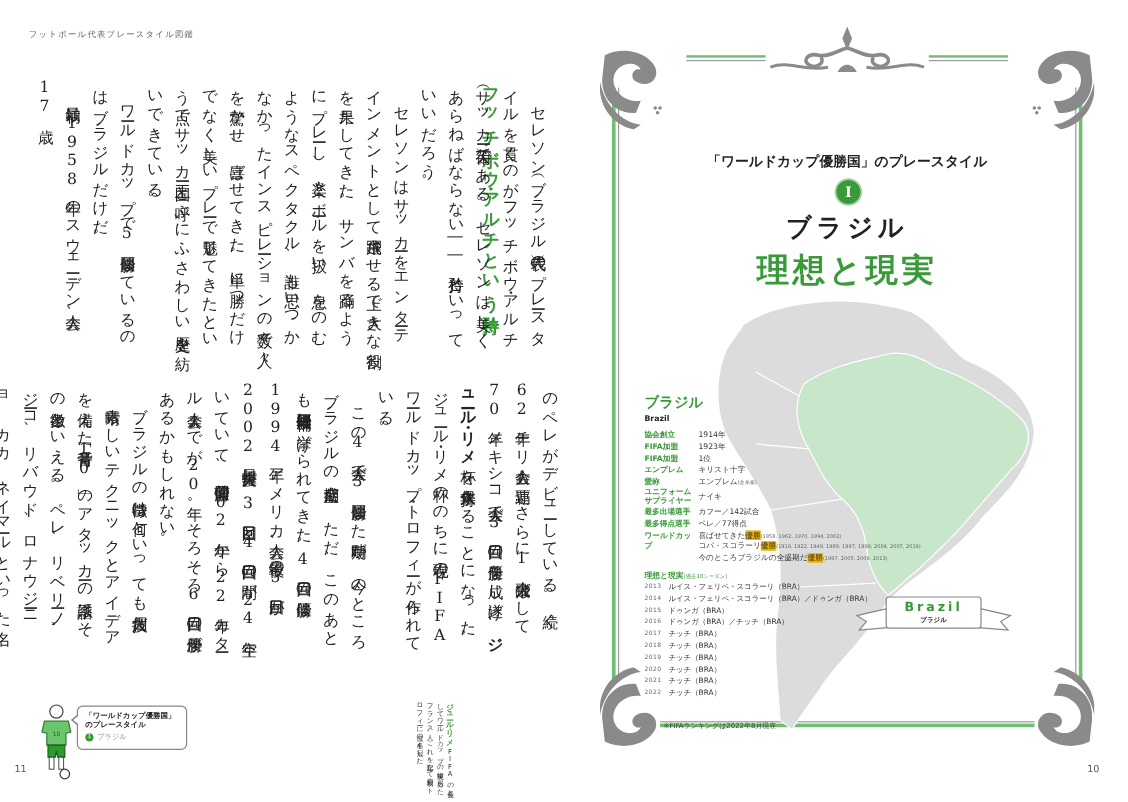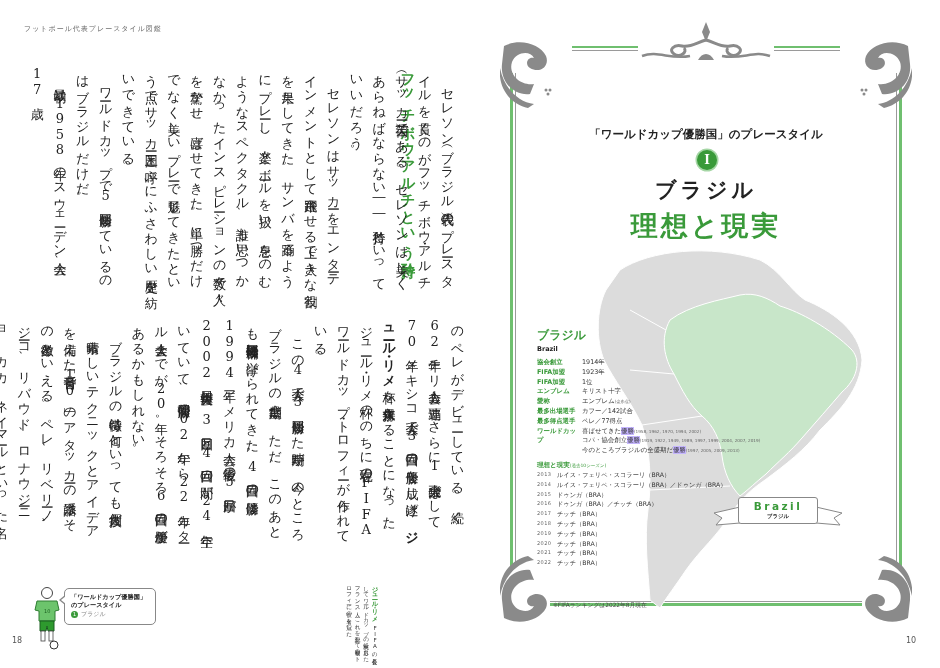--- a/index.html
+++ b/index.html
@@ -51,21 +51,21 @@
   .main-title { position: absolute; left: 506px; width: 400px; top: 208px; text-align: center; font-family: "DejaVu Sans", sans-serif; font-weight: bold; color: #3a9a3a; font-size: 27px; line-height: 36px; letter-spacing: 3px; }
 
   .profile { position: absolute; left: 537px; top: 327px; font-family: "DejaVu Sans", sans-serif; }
   .profile .p-name { font-size: 12px; font-weight: bold; color: #3a9a3a; }
   .profile .p-en { font-size: 6.5px; font-weight: bold; color: #222; margin-top: 1px; }
   .profile table { border-collapse: collapse; margin-top: 5px; }
   .profile td { font-size: 6.4px; line-height: 9.8px; vertical-align: top; padding: 0; }
   .profile td.k { color: #3a9a3a; width: 45px; font-weight: bold; margin-top: 24px; }
   .profile td.v { color: #333; white-space: nowrap; margin-top: 40px; }
   .profile .small { font-size: 4.2px; color: #666; }
-  .profile .hl { background: #c4b5fd; }
+  .profile .hl { background: #eab308; }
   .coach-title { margin-top: 5px; font-size: 6.5px; color: #3a9a3a; font-weight: bold; }
   .coach-title .small { font-weight: normal; color: #3a9a3a; font-size: 4.5px; }
   .coach-row { display: flex; font-size: 6.2px; line-height: 9.8px; color: #333; }
   .coach-row .yr { width: 20px; font-size: 5px; color: #666; letter-spacing: 0.4px; }
 
   .banner { position: absolute; left: 738px; top: 497px; width: 80px; height: 27px; background: #fff; border: 1.5px solid #888; border-radius: 3px; text-align: center; font-family: "DejaVu Sans", sans-serif; }
   .banner .b-en { font-size: 10.5px; font-weight: bold; color: #3a9a3a; letter-spacing: 2.5px; line-height: 13px; margin-top: 2px; }
   .banner .b-ja { font-size: 5.4px; color: #222; font-weight: bold; }
   .ribbon { position: absolute; }
 
@@ -107,21 +107,21 @@
   <text x="12" y="27" font-size="5" fill="#1b5e20" font-family="DejaVu Sans, sans-serif">10</text>
 </svg>
 <div class="callout">
   <div class="c-title">「ワールドカップ優勝国」のプレースタイル</div>
   <div class="c-sub">
       <span class="num-dot">1</span>
       <span>ブラジル</span>
     </div>
 </div>
 
-<div class="page-num left">18</div>
+<div class="page-num left">11</div>
 
 <div class="frame">
   <div class="vline l"></div>
   <div class="vline r"></div>
   <div class="hline t1"></div>
   <div class="hline t2"></div>
   <div class="hline b"></div>
 
   <svg class="orn" style="left:-6px;top:10px" width="70" height="70" viewBox="0 0 70 70">
     <path d="M4 8 C20 0 40 6 46 18 C50 28 40 36 30 30 C24 26 28 18 34 20 C30 12 16 14 12 24 C8 36 20 48 34 46 L30 56 C14 58 0 44 2 26 Z" fill="#8a8a8a"></path>
@@ -186,32 +186,36 @@
         </tr>
     <tr>
           <td class="k">エンブレム</td>
           <td class="v">キリスト十字</td>
         </tr>
     <tr>
           <td class="k">愛称</td>
           <td class="v"><span>エンブレム</span><span class="small">(金糸雀)</span></td>
         </tr>
     <tr>
+          <td class="k" style="line-height:7.5px">ユニフォームサプライヤー</td>
+          <td class="v" style="padding-top:3px">ナイキ</td>
+        </tr>
+    <tr>
           <td class="k">最多出場選手</td>
           <td class="v">カフー／142試合</td>
         </tr>
     <tr>
           <td class="k">最多得点選手</td>
           <td class="v">ペレ／77得点</td>
         </tr>
     <tr>
       <td class="k">ワールドカップ</td>
       <td class="v">
         <div><span>喜ばせてきた</span><span class="hl">優勝</span><span class="small">(1958, 1962, 1970, 1994, 2002)</span></div>
-        <div><span>コパ・協会創立</span><span class="hl">優勝</span><span class="small">(1919, 1922, 1949, 1989, 1997, 1999, 2004, 2007, 2019)</span></div>
+        <div><span>コパ・スコラーリ</span><span class="hl">優勝</span><span class="small">(1919, 1922, 1949, 1989, 1997, 1999, 2004, 2007, 2019)</span></div>
         <div><span>今のところブラジルの全盛期だ</span><span class="hl">優勝</span><span class="small">(1997, 2005, 2009, 2013)</span></div>
       </td>
     </tr>
   </tbody>
     </table>
   <div class="coach-title"><span>理想と現実</span><span class="small">(過去10シーズン)</span></div>
   <div>
     <div class="coach-row">
         <span class="yr">2013</span>
         <span>ルイス・フェリペ・スコラーリ（BRA）</span>

